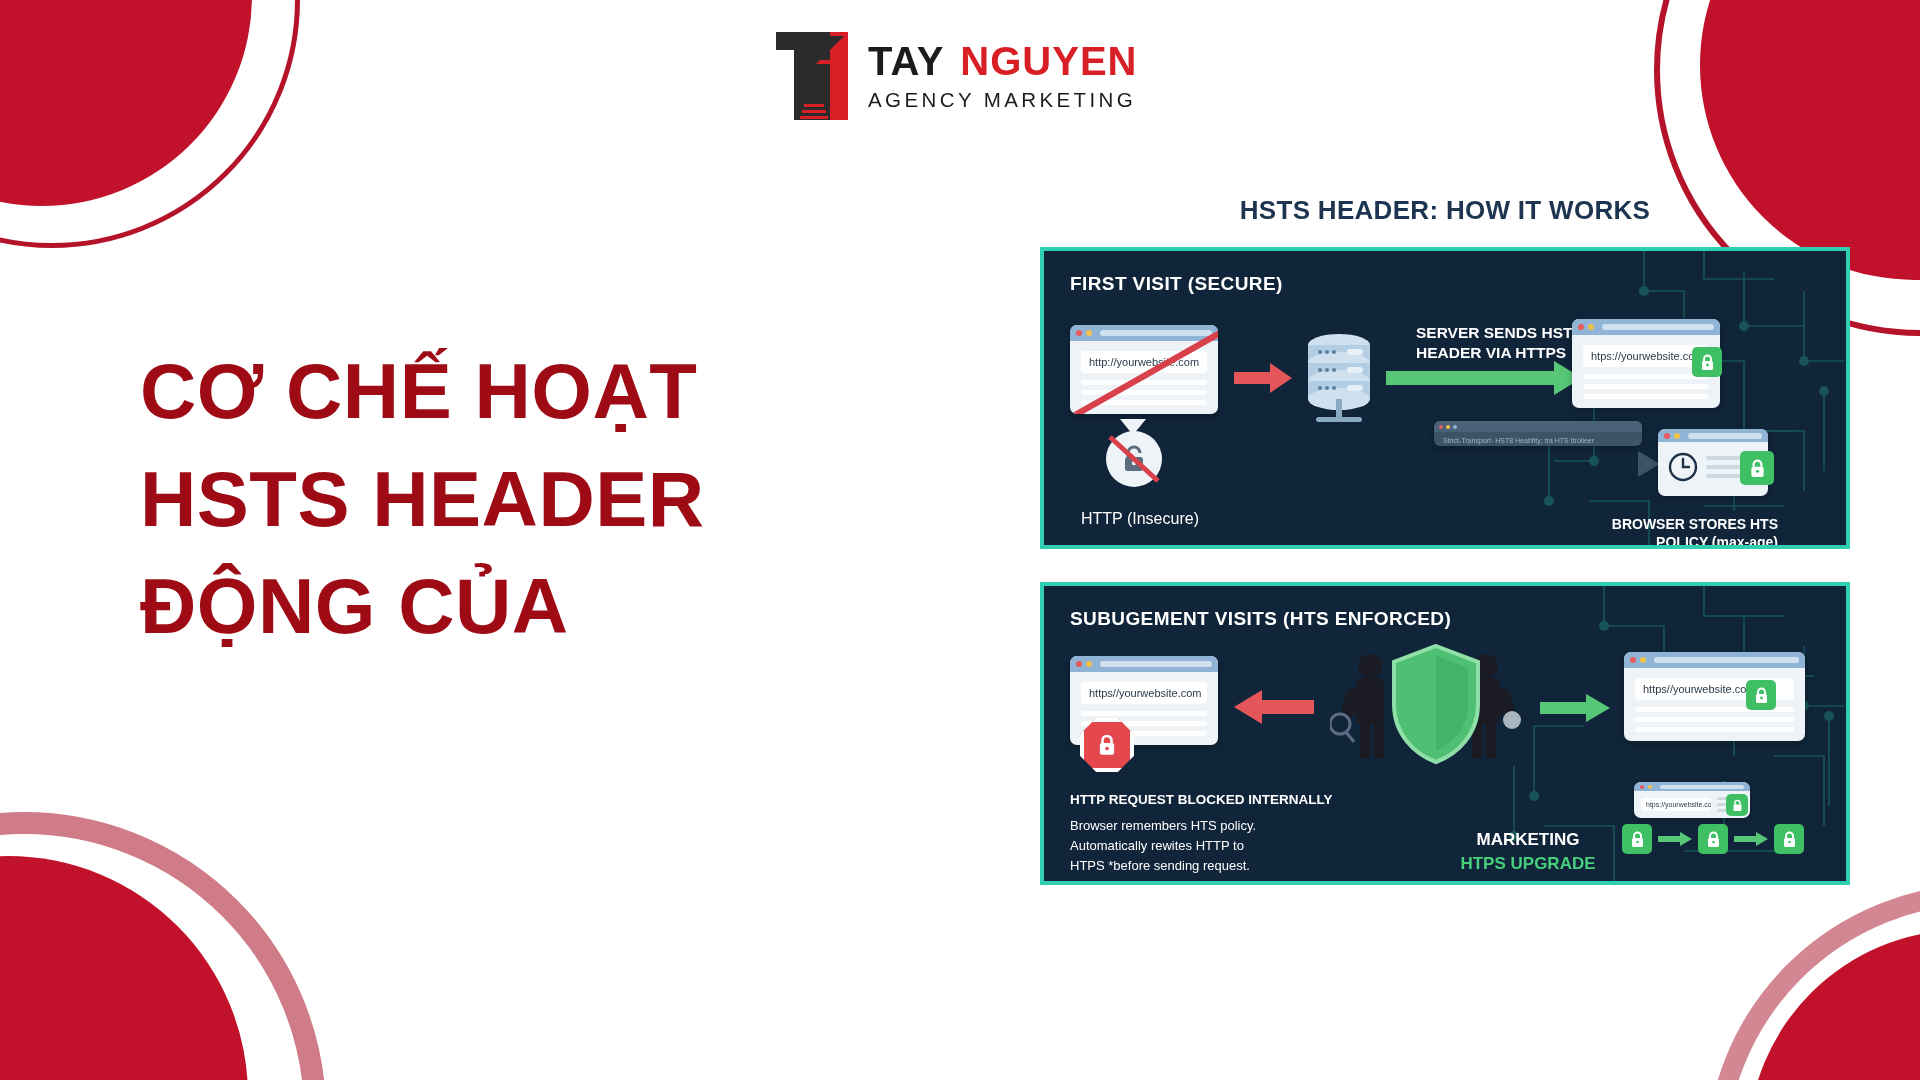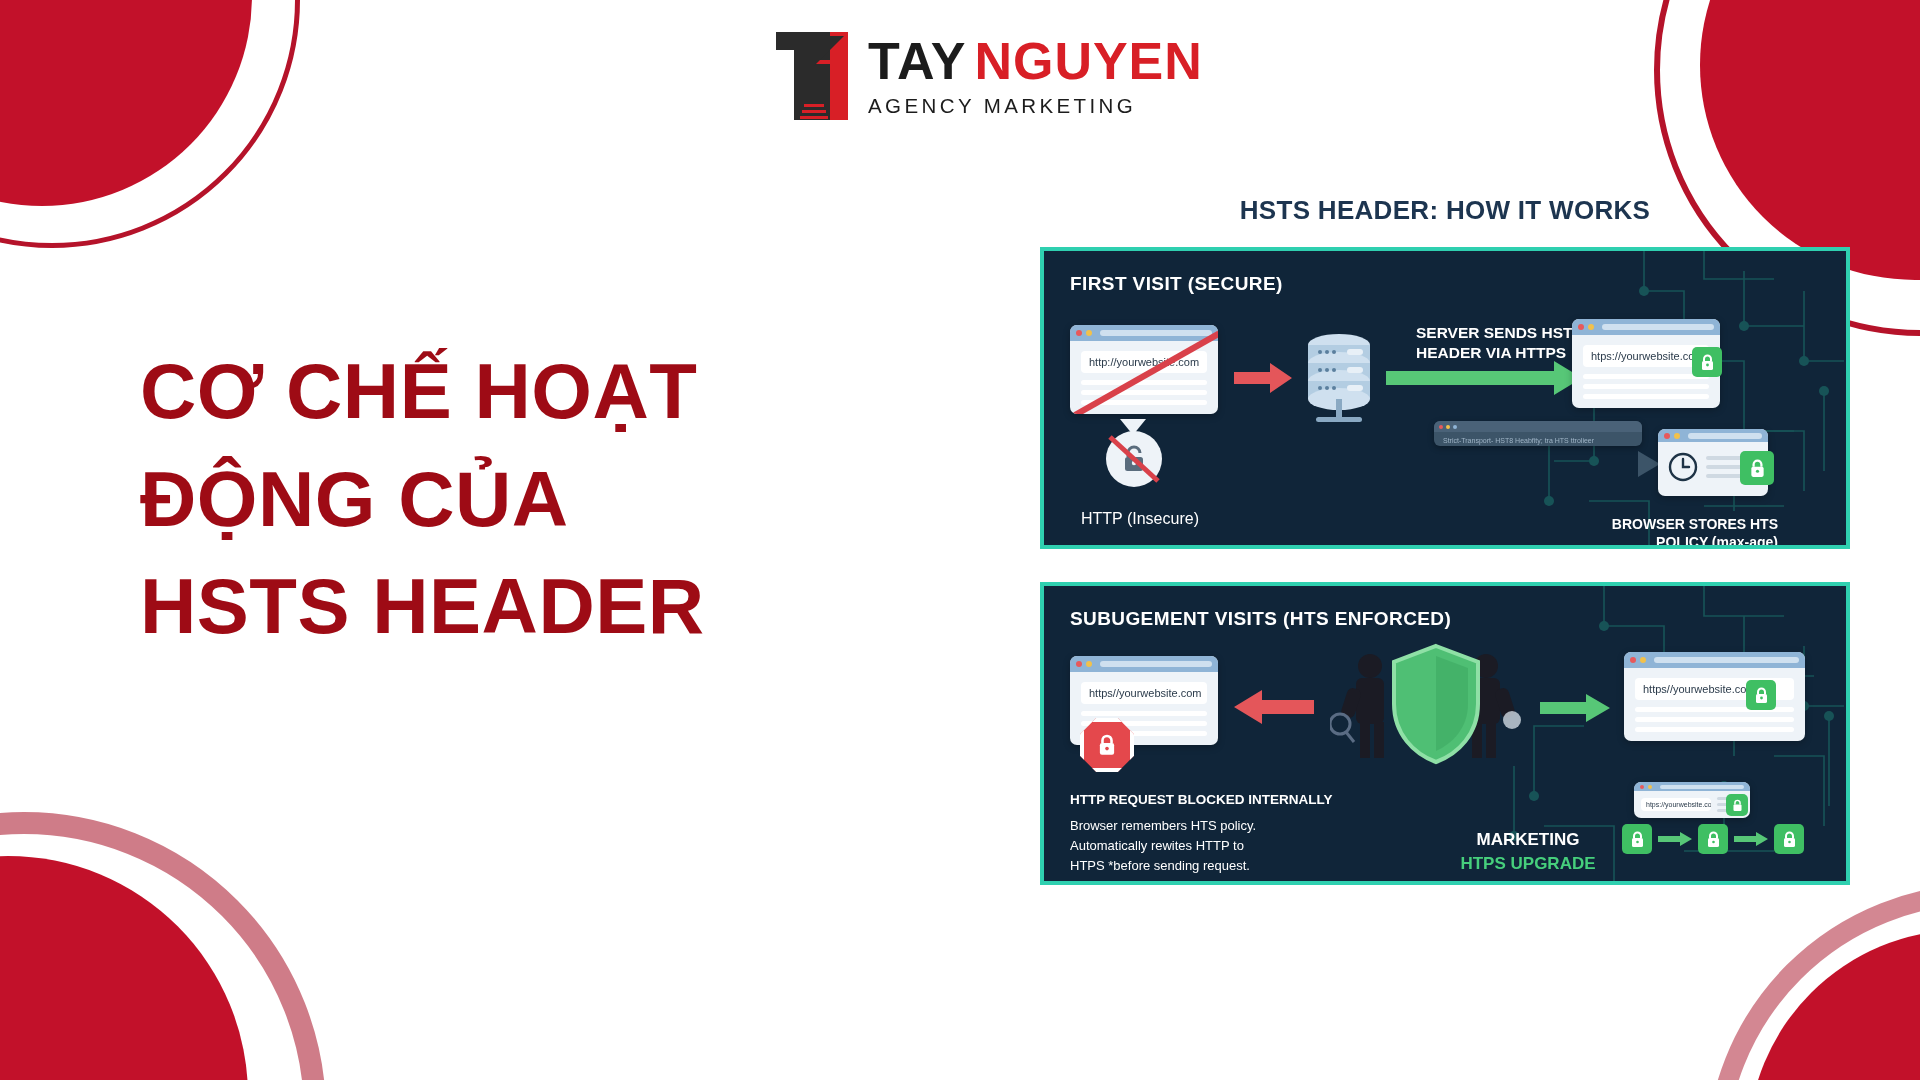--- a/index.html
+++ b/index.html
@@ -43,21 +43,21 @@
   }
   .deco-br-arc{
     left:1706px;top:884px;width:512px;height:512px;border-radius:50%;
     border:20px solid #a81026;background:transparent;opacity:.5;
   }
 
   
   .logo{position:absolute;left:768px;top:30px;display:flex;align-items:center;gap:16px;}
   .logo-mark{width:84px;height:92px;flex:0 0 auto;}
   .logo-text{display:flex;flex-direction:column;justify-content:center;}
-  .logo-row1{font-size:52px;font-weight:700;letter-spacing:1px;line-height:1;display:flex;gap:8px;}
+  .logo-row1{font-size:40px;font-weight:700;letter-spacing:1px;line-height:1;display:flex;gap:16px;}
   .logo-tay{color:#1c1c1c;}
   .logo-nguyen{color:#d81f26;}
   .logo-row2{
     margin-top:9px;font-size:20.5px;letter-spacing:3.4px;color:#1c1c1c;
     font-weight:400;line-height:1;
   }
 
   
   .headline{
     position:absolute;left:140px;top:338px;width:800px;
@@ -163,22 +163,22 @@
       <div class="logo-row1">
         <span class="logo-tay">TAY</span>
         <span class="logo-nguyen">NGUYEN</span>
       </div>
       <div class="logo-row2">AGENCY MARKETING</div>
     </div>
   </div>
 
   <div class="headline">
     <div>CƠ CHẾ HOẠT</div>
+    <div>HSTS HEADER</div>
     <div>ĐỘNG CỦA</div>
-    <div>HSTS HEADER</div>
   </div>
 
   <div class="info">
     <div class="info-title">HSTS HEADER: HOW IT WORKS</div>
 
     <div class="panel panel1">
       <svg class="circuit" viewBox="0 0 802 294">
         <g stroke="#1d7a70" stroke-width="1.6" fill="none">
           <path d="M600 0 v40 h40 v60"></path>
             <path d="M660 0 v28 h70"></path>

